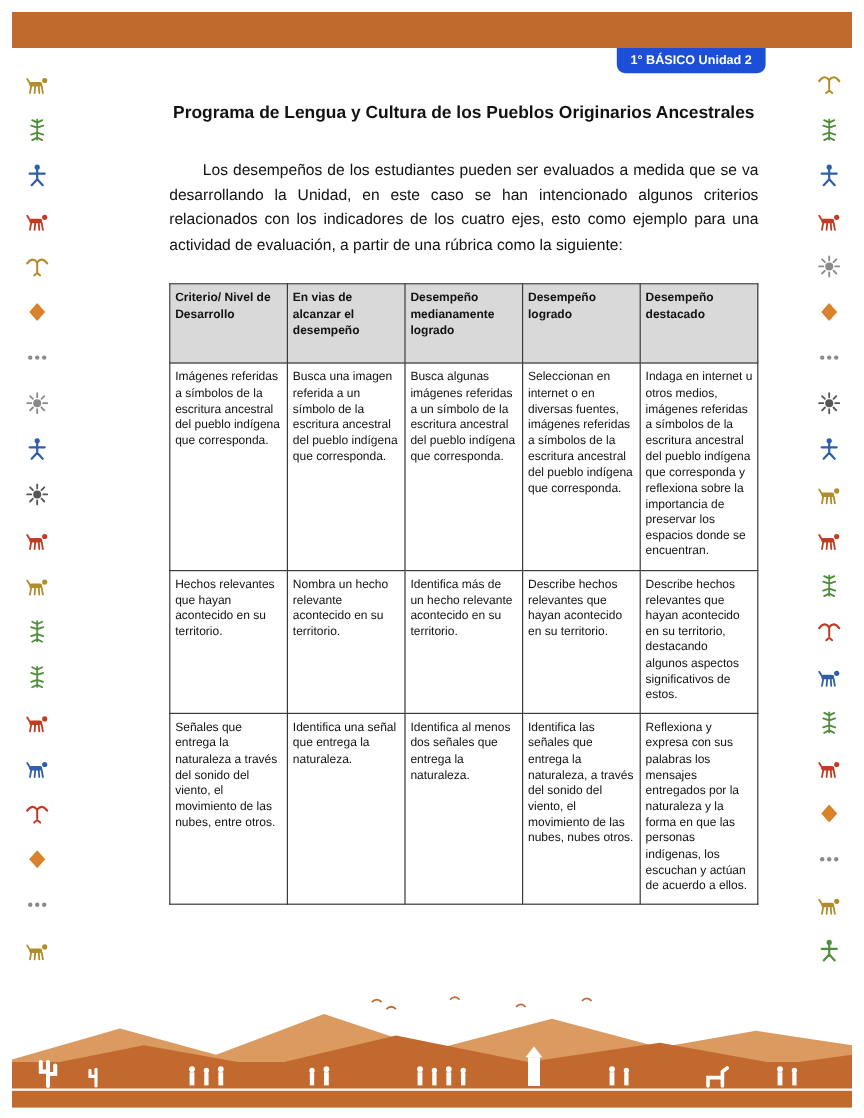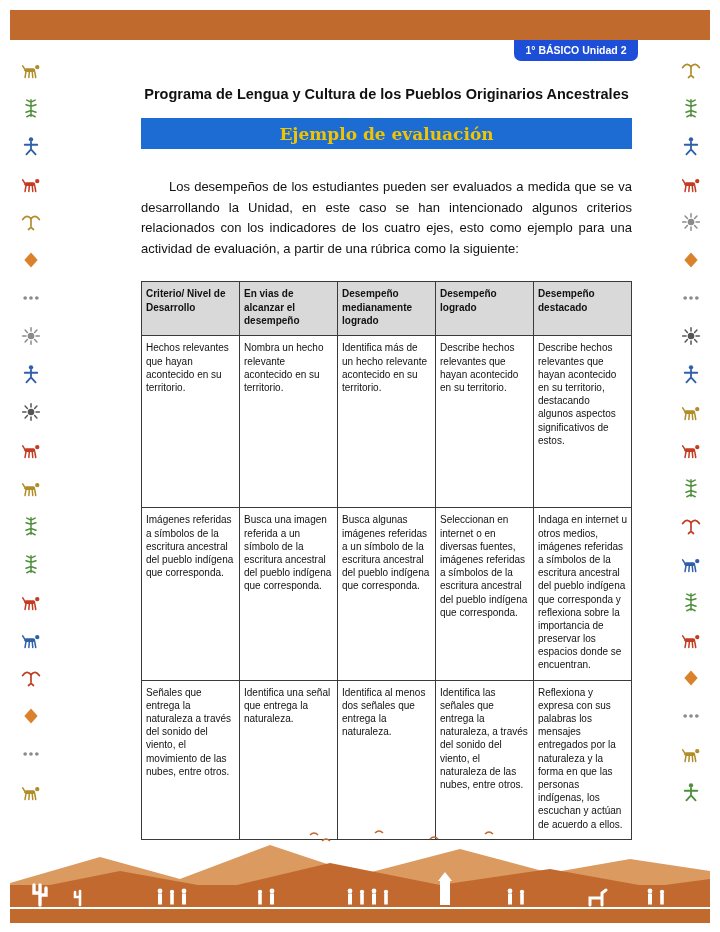--- a/index.html
+++ b/index.html
@@ -47,21 +47,21 @@
   }
   .rubric {
     margin-top: 22px; width: 100%;
     border-collapse: collapse; table-layout: fixed;
   }
   .rubric th, .rubric td {
     border: 1px solid #3a3a3a; padding: 5px 4px 8px;
     font-size: 10px; line-height: 1.32;
     vertical-align: top; text-align: left; word-wrap: break-word;
   }
-  .rubric th { background: #D9D9D9; font-weight: bold; height: 54px; }
+  .rubric th { background: #D9D9D9; font-weight: bold; height: 66px; }
   .rubric tbody tr:nth-child(1) { height: 172px; }
   .rubric tbody tr:nth-child(2) { height: 112px; }
   .rubric tbody tr:nth-child(3) { height: 148px; }
   .footer-art {
     position: absolute; left: 10px; bottom: 25px;
     width: 700px; height: 80px; display: block;
   }
   .bottom-bar {
     position: absolute; left: 10px; right: 10px; bottom: 9px;
     height: 14px; background: #C16A2E;
@@ -226,56 +226,53 @@
       <use href="#sym-animal"></use>
     </svg>
     <svg viewBox="0 0 24 24" class="picto" style="color: rgb(79, 143, 59);">
       <use href="#sym-person"></use>
     </svg>
   </div>
 
 <div class="content">
   <p class="title1">Programa de Lengua y Cultura de los Pueblos Originarios Ancestrales</p>
 
-  <div class="banner">
-    <span>Ejemplo de evaluación</span>
-  </div>
 
   <p class="intro">Los desempeños de los estudiantes pueden ser evaluados a medida que se va desarrollando la Unidad, en este caso se han intencionado algunos criterios relacionados con los indicadores de los cuatro ejes, esto como ejemplo para una actividad de evaluación, a partir de una rúbrica como la siguiente:</p>
 
   <table class="rubric">
     <thead>
       <tr>
         <th>Criterio/ Nivel de Desarrollo</th>
         <th>En vias de alcanzar el desempeño</th>
         <th>Desempeño medianamente logrado</th>
         <th>Desempeño logrado</th>
         <th>Desempeño destacado</th>
       </tr>
     </thead>
     <tbody>
       <tr>
+        <td>Imágenes referidas a símbolos de la escritura ancestral del pueblo indígena que corresponda.</td>
+        <td>Busca una imagen referida a un símbolo de la escritura ancestral del pueblo indígena que corresponda.</td>
+        <td>Busca algunas imágenes referidas a un símbolo de la escritura ancestral del pueblo indígena que corresponda.</td>
+        <td>Seleccionan en internet o en diversas fuentes, imágenes referidas a símbolos de la escritura ancestral del pueblo indígena que corresponda.</td>
+        <td>Indaga en internet u otros medios, imágenes referidas a símbolos de la escritura ancestral del pueblo indígena que corresponda y reflexiona sobre la importancia de preservar los espacios donde se encuentran.</td>
+      </tr>
+      <tr>
         <td>Hechos relevantes que hayan acontecido en su territorio.</td>
         <td>Nombra un hecho relevante acontecido en su territorio.</td>
         <td>Identifica más de un hecho relevante acontecido en su territorio.</td>
         <td>Describe hechos relevantes que hayan acontecido en su territorio.</td>
         <td>Describe hechos relevantes que hayan acontecido en su territorio, destacando algunos aspectos significativos de estos.</td>
       </tr>
       <tr>
-        <td>Imágenes referidas a símbolos de la escritura ancestral del pueblo indígena que corresponda.</td>
-        <td>Busca una imagen referida a un símbolo de la escritura ancestral del pueblo indígena que corresponda.</td>
-        <td>Busca algunas imágenes referidas a un símbolo de la escritura ancestral del pueblo indígena que corresponda.</td>
-        <td>Seleccionan en internet o en diversas fuentes, imágenes referidas a símbolos de la escritura ancestral del pueblo indígena que corresponda.</td>
-        <td>Indaga en internet u otros medios, imágenes referidas a símbolos de la escritura ancestral del pueblo indígena que corresponda y reflexiona sobre la importancia de preservar los espacios donde se encuentran.</td>
-      </tr>
-      <tr>
         <td>Señales que entrega la naturaleza a través del sonido del viento, el movimiento de las nubes, entre otros.</td>
         <td>Identifica una señal que entrega la naturaleza.</td>
         <td>Identifica al menos dos señales que entrega la naturaleza.</td>
-        <td>Identifica las señales que entrega la naturaleza, a través del sonido del viento, el naturaleza de las nubes, entre otros.</td>
+        <td>Identifica las señales que entrega la naturaleza, a través del sonido del viento, el movimiento de las nubes, nubes otros.</td>
         <td>Reflexiona y expresa con sus palabras los mensajes entregados por la naturaleza y la forma en que las personas indígenas, los escuchan y actúan de acuerdo a ellos.</td>
       </tr>
     </tbody>
   </table>
 </div>
 
 <svg class="footer-art" viewBox="0 0 700 80" preserveAspectRatio="none">
 
   <g stroke="#C2692F" stroke-width="1.5" fill="none">
     <path d="M300 8q4-4 8 0M312 14q4-4 8 0M365 6q4-4 8 0M420 12q4-4 8 0M475 7q4-4 8 0"></path>

